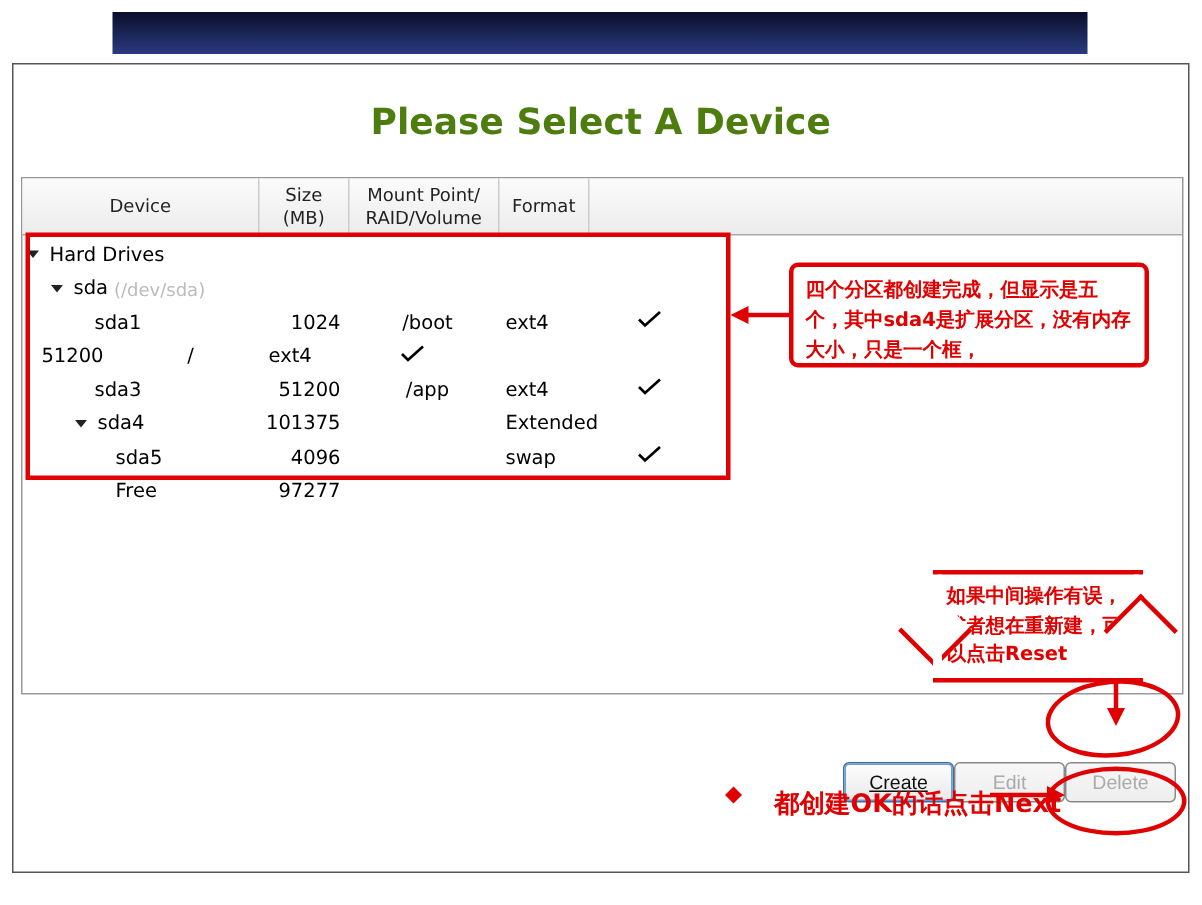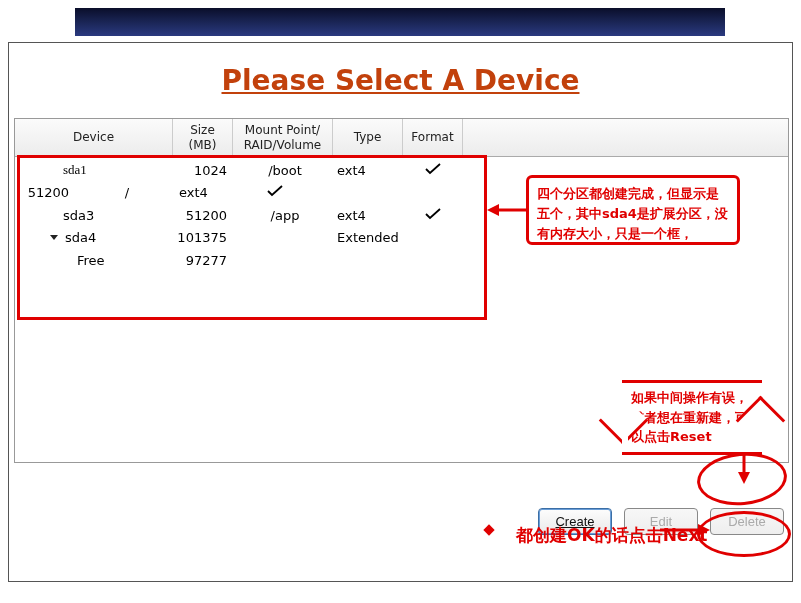--- a/index.html
+++ b/index.html
@@ -30,24 +30,23 @@
     background: #fff;
   }
   .title-area {
     width: 100%;
     height: 75px;
     display: flex;
     align-items: center;
     justify-content: center;
   }
   .title-text {
-    font-size: 28px;
+    font-size: 24px;
     font-weight: bold;
-    color: #c2410c;
-    text-decoration: underline;
+    color: #4d7c0f;
   }
   .table-wrap {
     position: absolute;
     left: 5px;
     top: 75px;
     width: 775px;
     height: 345px;
     border: 1px solid #999;
     background: #fff;
   }
@@ -111,21 +110,21 @@
     top: 155px;
     width: 470px;
     height: 165px;
     border: 3px solid #e00000;
     pointer-events: none;
   }
   .annot-1 {
     position: absolute;
     left: 526px;
     top: 175px;
-    width: 214px;
+    width: 240px;
     height: 70px;
     border: 3px solid #e00000;
     border-radius: 6px;
     padding: 6px 8px;
     font-size: 13px;
     color: #e00000;
     font-weight: bold;
     line-height: 1.55;
     background: #fff;
   }
@@ -176,21 +175,20 @@
     background:#e00000;
     transform:rotate(45deg);
   }
 
   .button-row-1 {
     position: absolute;
     left: 0; width: 100%;
     top: 465px;
     display: flex;
     justify-content: flex-end;
-    gap: 12px;
     padding-right: 8px;
   }
   .button-row-2 {
     position: absolute;
     left: 0; width: 100%;
     top: 520px;
     display: flex;
     justify-content: flex-end;
     gap: 12px;
     padding-right: 8px;
@@ -255,30 +253,50 @@
     <div class="title-text">Please Select A Device</div>
   </div>
 
   <div class="table-wrap">
     <div class="col-headers">
       <div class="col-header ch-device">Device</div>
       <div class="col-header ch-size" style="white-space:pre-line">Size
 (MB)</div>
       <div class="col-header ch-mount" style="white-space:pre-line">Mount Point/
 RAID/Volume</div>
-      <div class="col-header ch-type">Type</div>
       <div class="col-header ch-format">Format</div>
       <div class="col-header ch-rest"></div>
     </div>
 
     <div class="tree-body">
-
-
-      <div class="tree-row">
-        <div class="c-device" style="padding-left:48px;font-family:Liberation Serif, serif;">
+      <div class="tree-row">
+        <div class="c-device" style="padding-left:2px;">
+          <span class="expander">
+            <svg width="10" height="10">
+                <path d="M1 3 L9 3 L5 8 Z" fill="#222"></path>
+              </svg>
+          </span>
+          <span>Hard Drives</span>
+        </div>
+      </div>
+
+      <div class="tree-row">
+        <div class="c-device" style="padding-left:18px;">
+          <span class="expander">
+            <svg width="10" height="10">
+                <path d="M1 3 L9 3 L5 8 Z" fill="#222"></path>
+              </svg>
+          </span>
+          <span>sda</span>
+          <span class="dev-path">(/dev/sda)</span>
+        </div>
+      </div>
+
+      <div class="tree-row">
+        <div class="c-device" style="padding-left:48px;">
             <span>sda1</span>
           </div>
         <div class="c-size">1024</div>
         <div class="c-mount">/boot</div>
         <div class="c-type">ext4</div>
         <div class="c-format"><span class="checkmark"><svg width="18" height="14">
                 <path d="M2 7 L6 11 L16 2"></path>
               </svg></span></div>
       </div>
 
@@ -311,20 +329,31 @@
               </svg>
           </span>
           <span>sda4</span>
         </div>
         <div class="c-size">101375</div>
         <div class="c-mount"></div>
         <div class="c-type">Extended</div>
         <div class="c-format"></div>
       </div>
 
+      <div class="tree-row">
+        <div class="c-device" style="padding-left:62px;">
+            <span>sda5</span>
+          </div>
+        <div class="c-size">4096</div>
+        <div class="c-mount"></div>
+        <div class="c-type">swap</div>
+        <div class="c-format"><span class="checkmark"><svg width="18" height="14">
+                <path d="M2 7 L6 11 L16 2"></path>
+              </svg></span></div>
+      </div>
 
       <div class="tree-row">
         <div class="c-device" style="padding-left:62px;">
             <span>Free</span>
           </div>
         <div class="c-size">97277</div>
         <div class="c-mount"></div>
         <div class="c-type"></div>
         <div class="c-format"></div>
       </div>

